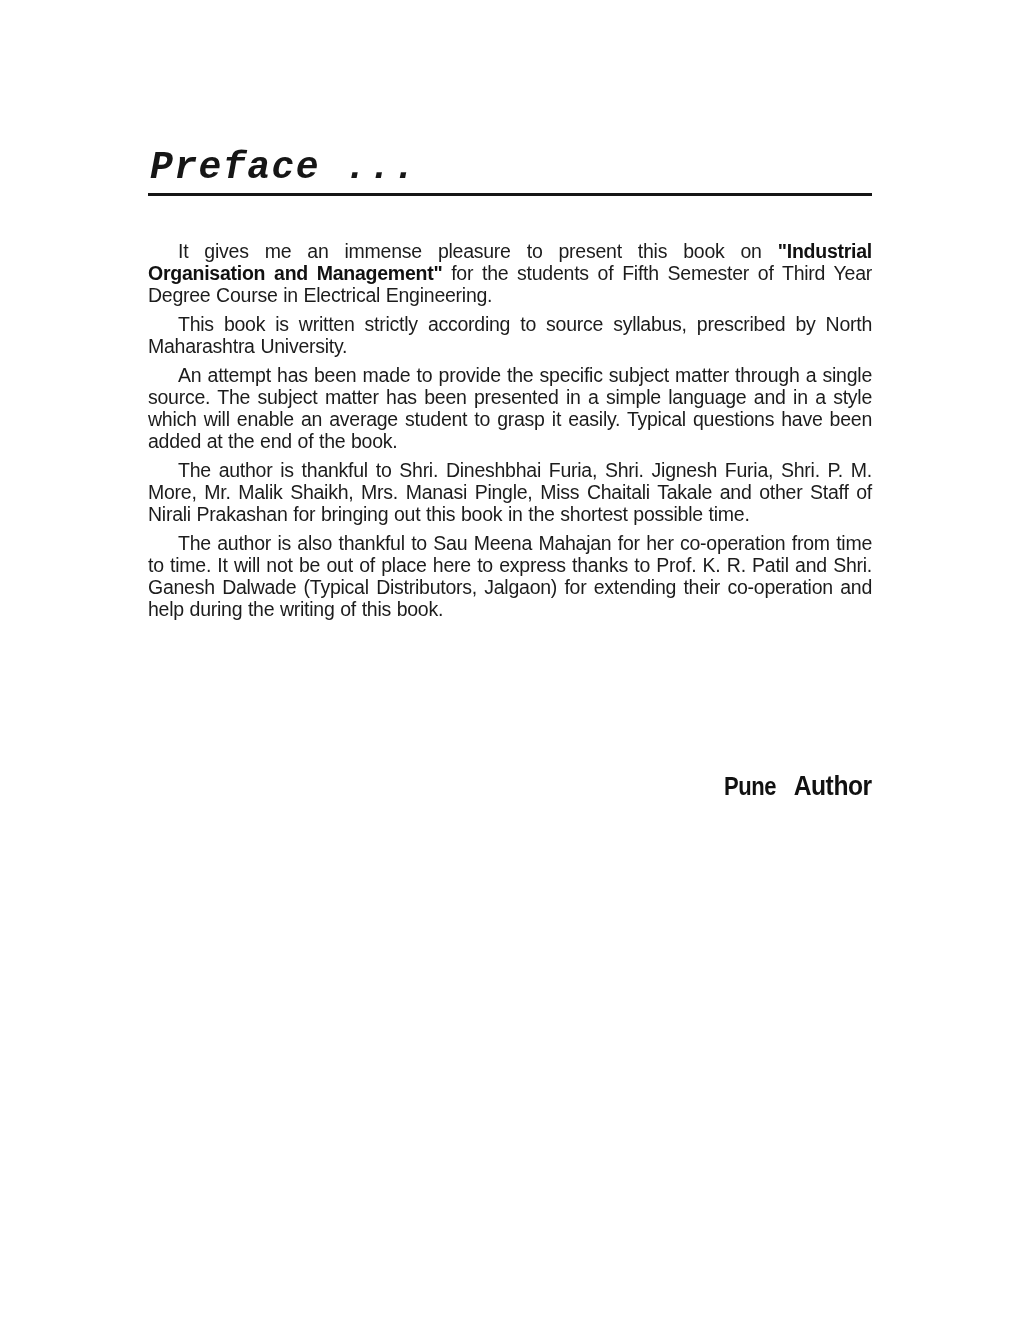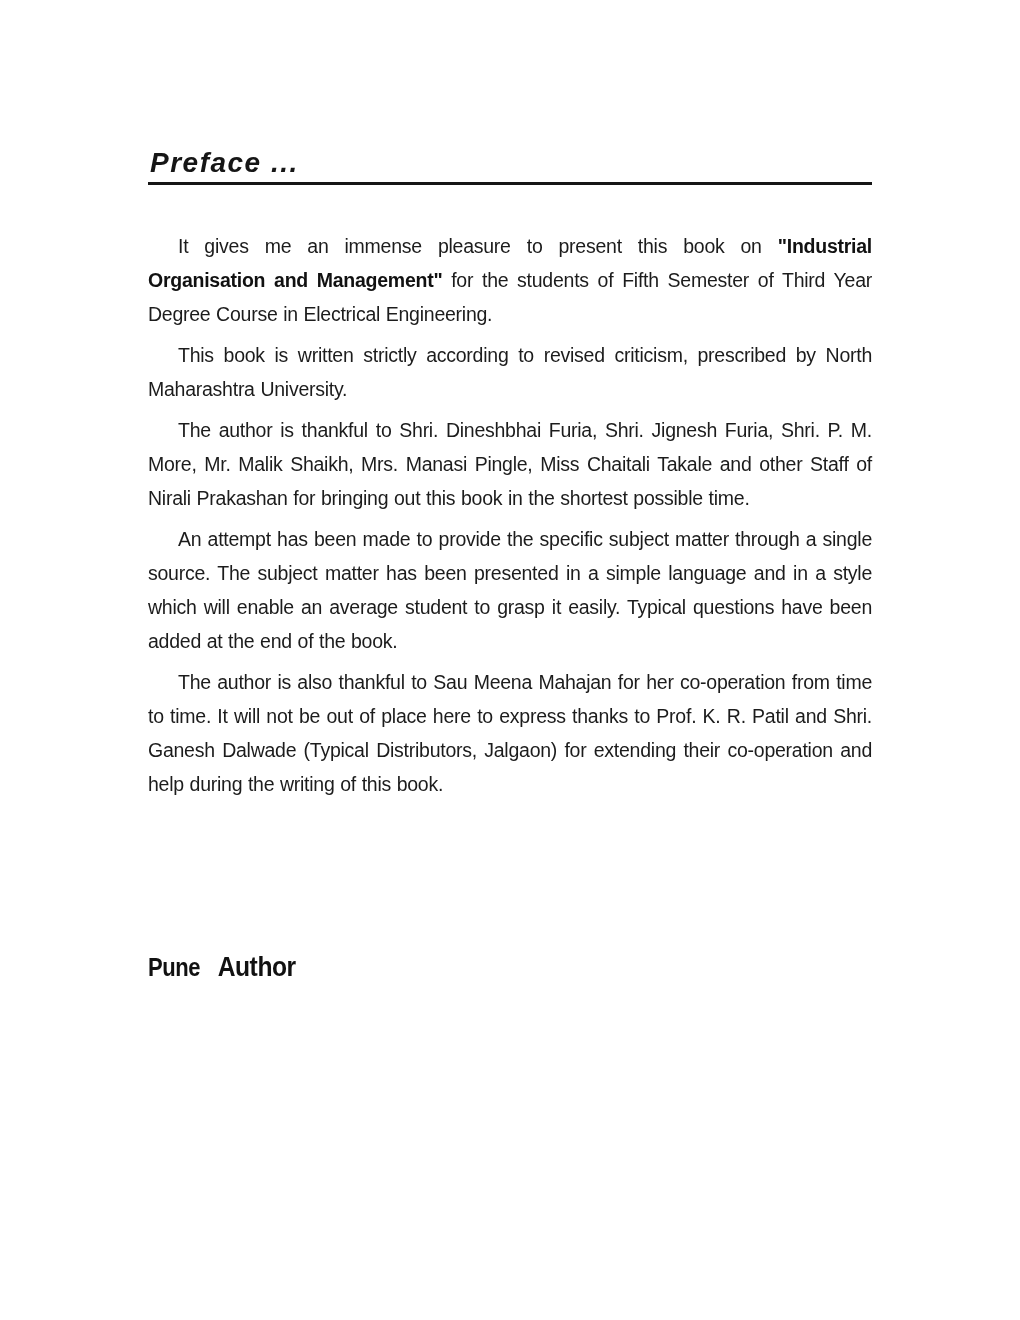--- a/index.html
+++ b/index.html
@@ -16,54 +16,54 @@
   }
   .page {
     box-sizing: border-box;
     width: 1020px;
     height: 1320px;
     padding: 138px 148px 0 148px;
     background: #ffffff;
     overflow: hidden;
   }
   .title {
-    font-family: Liberation Sans, sans-serif;
+    font-family: Liberation Mono, monospace;
     font-style: italic;
     font-weight: 700;
-    font-size: 28px;
+    font-size: 38px;
     line-height: 1.05;
     margin: 10px 0 0 2px;
     letter-spacing: 1.5px;
     color: #161616;
   }
   .rule {
     height: 3px;
     background: #161616;
     margin-top: 5px;
   }
   .body-text {
     margin-top: 44px;
   }
   p.para {
     font-size: 19.5px;
     letter-spacing: -0.25px;
     word-spacing: 0.5px;
-    line-height: 34px;
+    line-height: 22px;
     text-align: justify;
     text-indent: 30px;
     margin: 0 0 7px 0;
     color: #1c1c1c;
   }
   p.para strong {
     font-weight: 700;
     color: #111111;
   }
   .signature {
     display: flex;
-    justify-content: flex-start;
+    justify-content: flex-end;
     align-items: baseline;
     margin-top: 150px;
   }
   .place {
     display: inline-block;
     font-weight: 700;
     font-size: 25px;
     letter-spacing: -0.5px;
     transform: scaleX(0.88);
     transform-origin: left center;
@@ -86,25 +86,25 @@
 
   <header>
     <h1 class="title">Preface ...</h1>
     <div class="rule"></div>
   </header>
 
   <main class="body-text">
 
     <p class="para"><span>It gives me an immense pleasure to present this book on </span><strong>"Industrial Organisation and Management"</strong><span> for the students of Fifth Semester of Third Year Degree Course in Electrical Engineering.</span></p>
 
-    <p class="para">This book is written strictly according to revised criticism, prescribed by North Maharashtra University.</p>
+    <p class="para">This book is written strictly according to source syllabus, prescribed by North Maharashtra University.</p>
+
+    <p class="para">An attempt has been made to provide the specific subject matter through a single source. The subject matter has been presented in a simple language and in a style which will enable an average student to grasp it easily. Typical questions have been added at the end of the book.</p>
 
     <p class="para">The author is thankful to Shri. Dineshbhai Furia, Shri. Jignesh Furia, Shri. P. M. More, Mr. Malik Shaikh, Mrs. Manasi Pingle, Miss Chaitali Takale and other Staff of Nirali Prakashan for bringing out this book in the shortest possible time.</p>
-
-    <p class="para">An attempt has been made to provide the specific subject matter through a single source. The subject matter has been presented in a simple language and in a style which will enable an average student to grasp it easily. Typical questions have been added at the end of the book.</p>
 
     <p class="para">The author is also thankful to Sau Meena Mahajan for her co-operation from time to time. It will not be out of place here to express thanks to Prof. K. R. Patil and Shri. Ganesh Dalwade (Typical Distributors, Jalgaon) for extending their co-operation and help during the writing of this book.</p>
 
 
   </main>
 
   <footer class="signature">
     <span class="place">Pune</span>
     <span class="author">Author</span>
   </footer>

